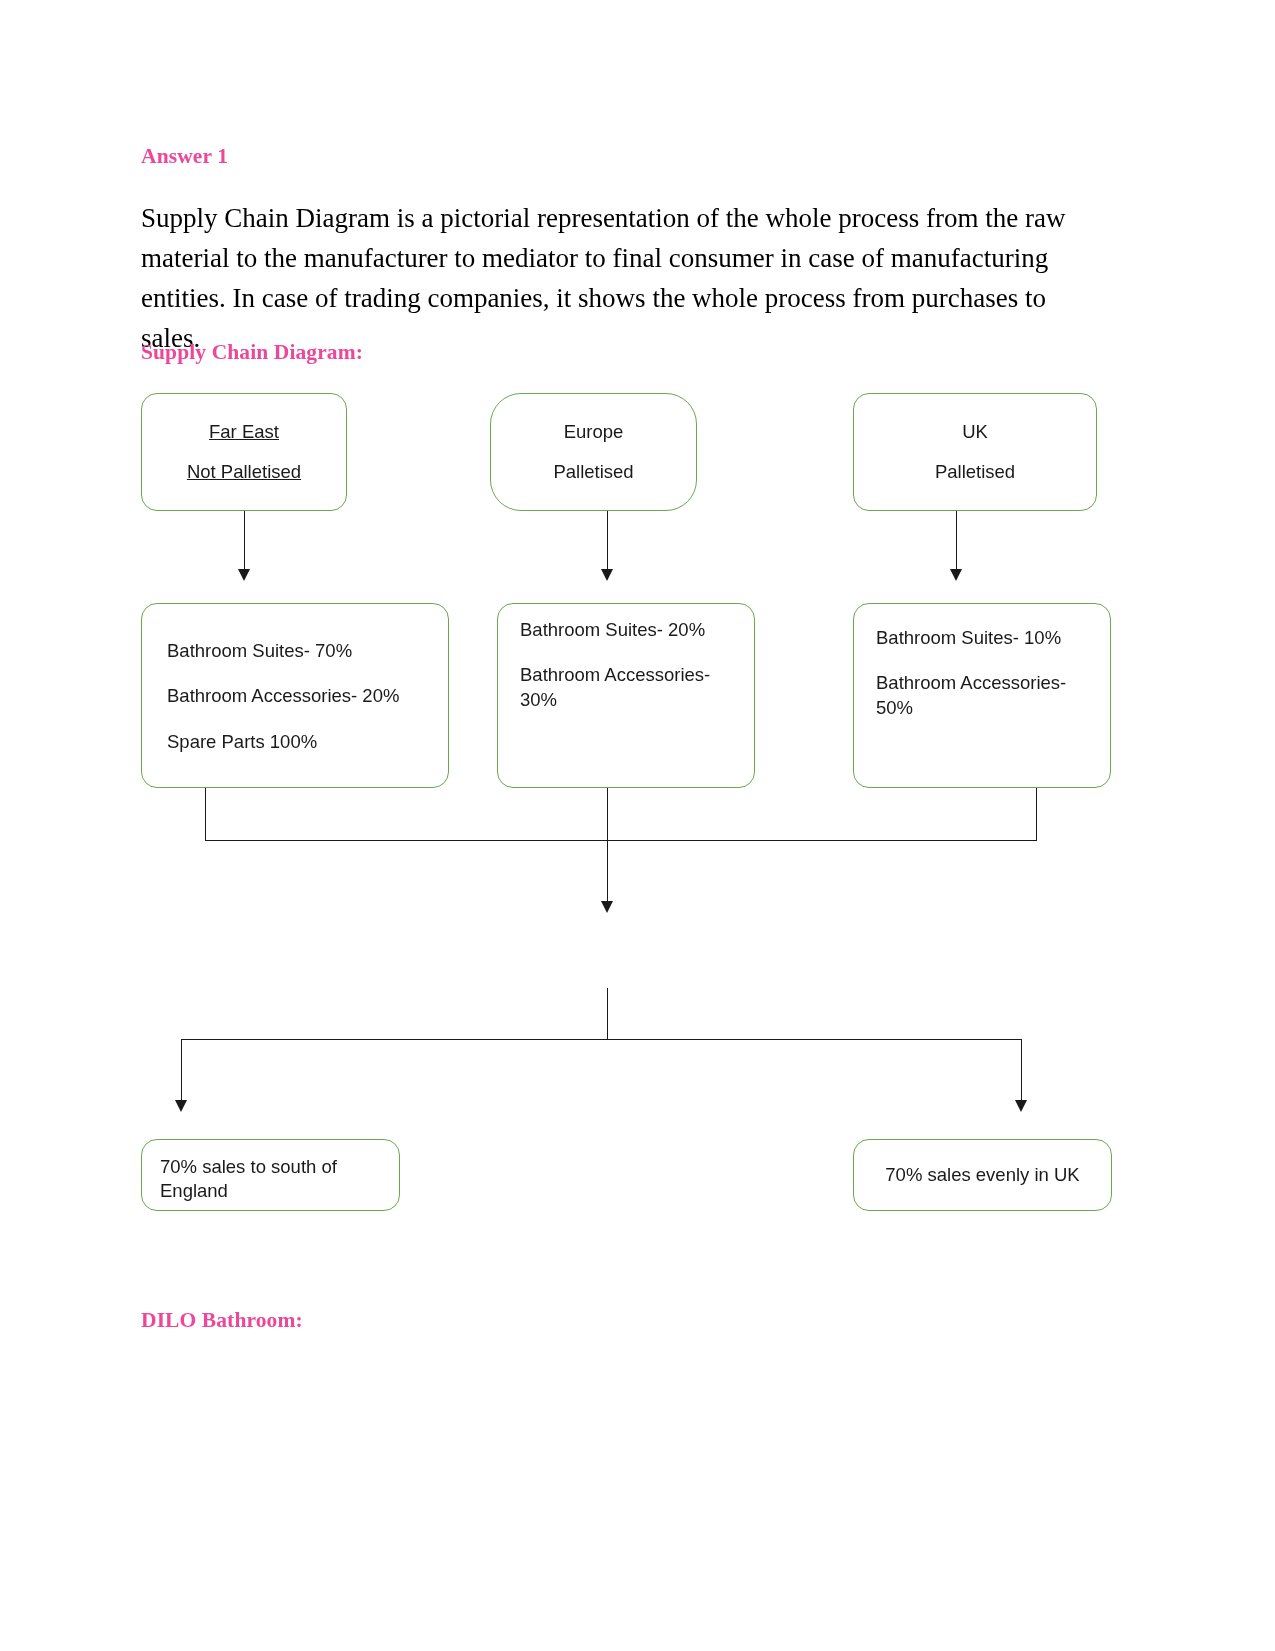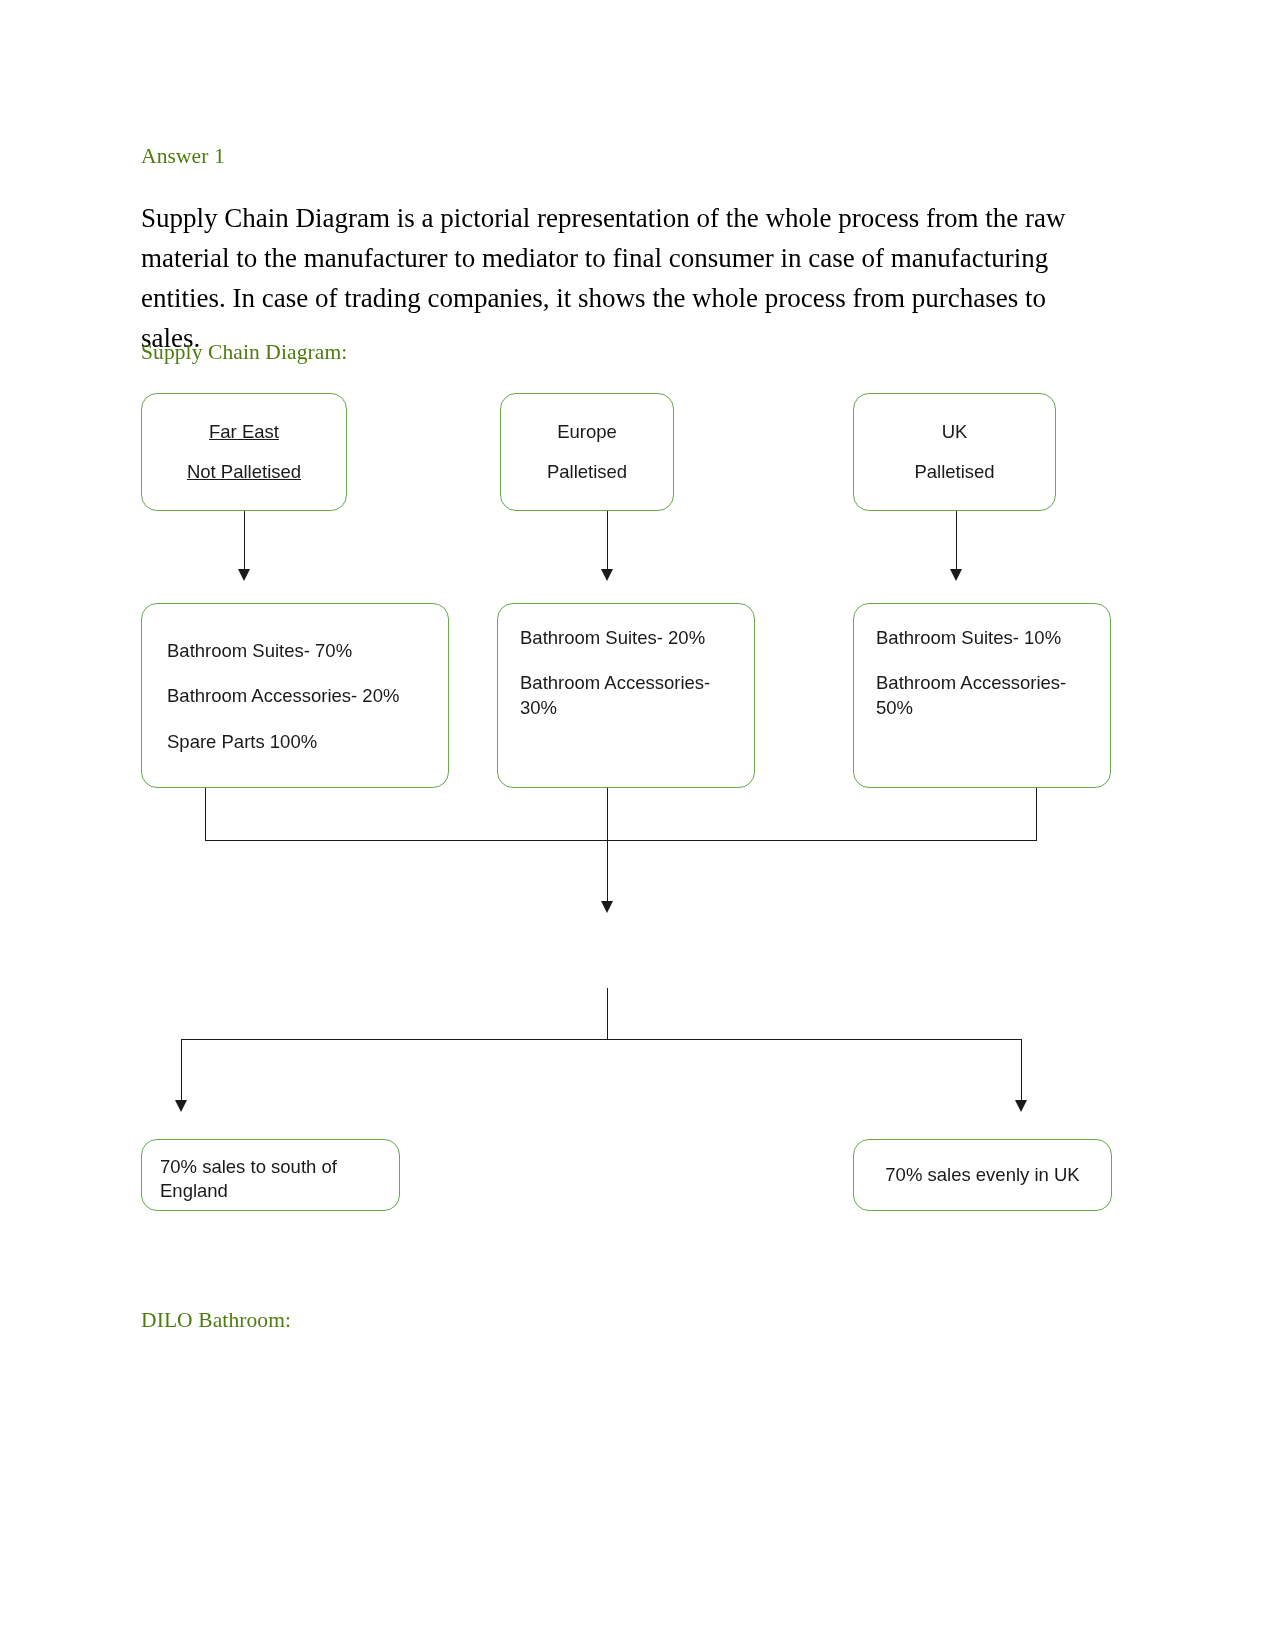--- a/index.html
+++ b/index.html
@@ -18,24 +18,24 @@
 
   .page {
     position: absolute;
     inset: 0;
   }
 
   
   .heading {
     position: absolute;
     font-family: "Liberation Serif", serif;
-    font-weight: normal;
+    font-weight: bold;
     font-size: 21.5px;
     letter-spacing: 0.1px;
-    color: #4d7c0f;
+    color: #ec4899;
     white-space: nowrap;
   }
   .para {
     position: absolute;
     font-family: "Liberation Serif", serif;
     font-size: 27px;
     line-height: 40px;
     color: #000;
     text-align: left;
   }
@@ -102,46 +102,46 @@
 
   <div class="para" style="left:141px; top:198px; width:930px;">Supply Chain Diagram is a pictorial representation of the whole process from the raw material to the manufacturer to mediator to final consumer in case of manufacturing entities. In case of trading companies, it shows the whole process from purchases to sales.</div>
 
   <div class="heading" style="left:141px; top:340px;">Supply Chain Diagram:</div>
 
   <div class="fcbox center" style="left:141px; top:393px; width:206px; height:118px;text-decoration:underline;">
     <span class="line">Far East</span>
     <span class="line">Not Palletised</span>
   </div>
 
-  <div class="fcbox center" style="left:500px; top:393px; width:174px; height:118px;">
+  <div class="fcbox center" style="left:490px; top:393px; width:207px; height:118px;border-radius:31px;">
     <span class="line">Europe</span>
     <span class="line">Palletised</span>
   </div>
 
-  <div class="fcbox center" style="left:853px; top:393px; width:203px; height:118px;">
+  <div class="fcbox center" style="left:853px; top:393px; width:244px; height:118px;">
     <span class="line">UK</span>
     <span class="line">Palletised</span>
   </div>
 
   <div class="vline" style="left:244px; top:511px; height:62px;"></div>
   <div class="arrowhead" style="left:238px; top:569px;"></div>
 
   <div class="vline" style="left:607px; top:511px; height:62px;"></div>
   <div class="arrowhead" style="left:601px; top:569px;"></div>
 
   <div class="vline" style="left:956px; top:511px; height:62px;"></div>
   <div class="arrowhead" style="left:950px; top:569px;"></div>
 
   <div class="fcbox left" style="left:141px; top:603px; width:308px; height:185px; padding:35px 0 0 25px;">
     <span class="line" style="margin-bottom:21px;">Bathroom Suites- 70%</span>
     <span class="line" style="margin-bottom:21px;">Bathroom Accessories- 20%</span>
     <span class="line">Spare Parts 100%</span>
   </div>
 
-  <div class="fcbox left" style="left:497px; top:603px; width:258px; height:185px; padding:22px 0 0 22px;">
+  <div class="fcbox left" style="left:497px; top:603px; width:258px; height:185px; padding:14px 0 0 22px;">
     <span class="line" style="margin-bottom:21px;">Bathroom Suites- 20%</span>
     <span class="line" style="width:200px;">Bathroom Accessories- 30%</span>
   </div>
 
   <div class="fcbox left" style="left:853px; top:603px; width:258px; height:185px; padding:22px 0 0 22px;">
     <span class="line" style="margin-bottom:21px;">Bathroom Suites- 10%</span>
     <span class="line" style="width:205px;">Bathroom Accessories- 50%</span>
   </div>
 
   <div class="vline" style="left:205px; top:788px; height:53px;"></div>

